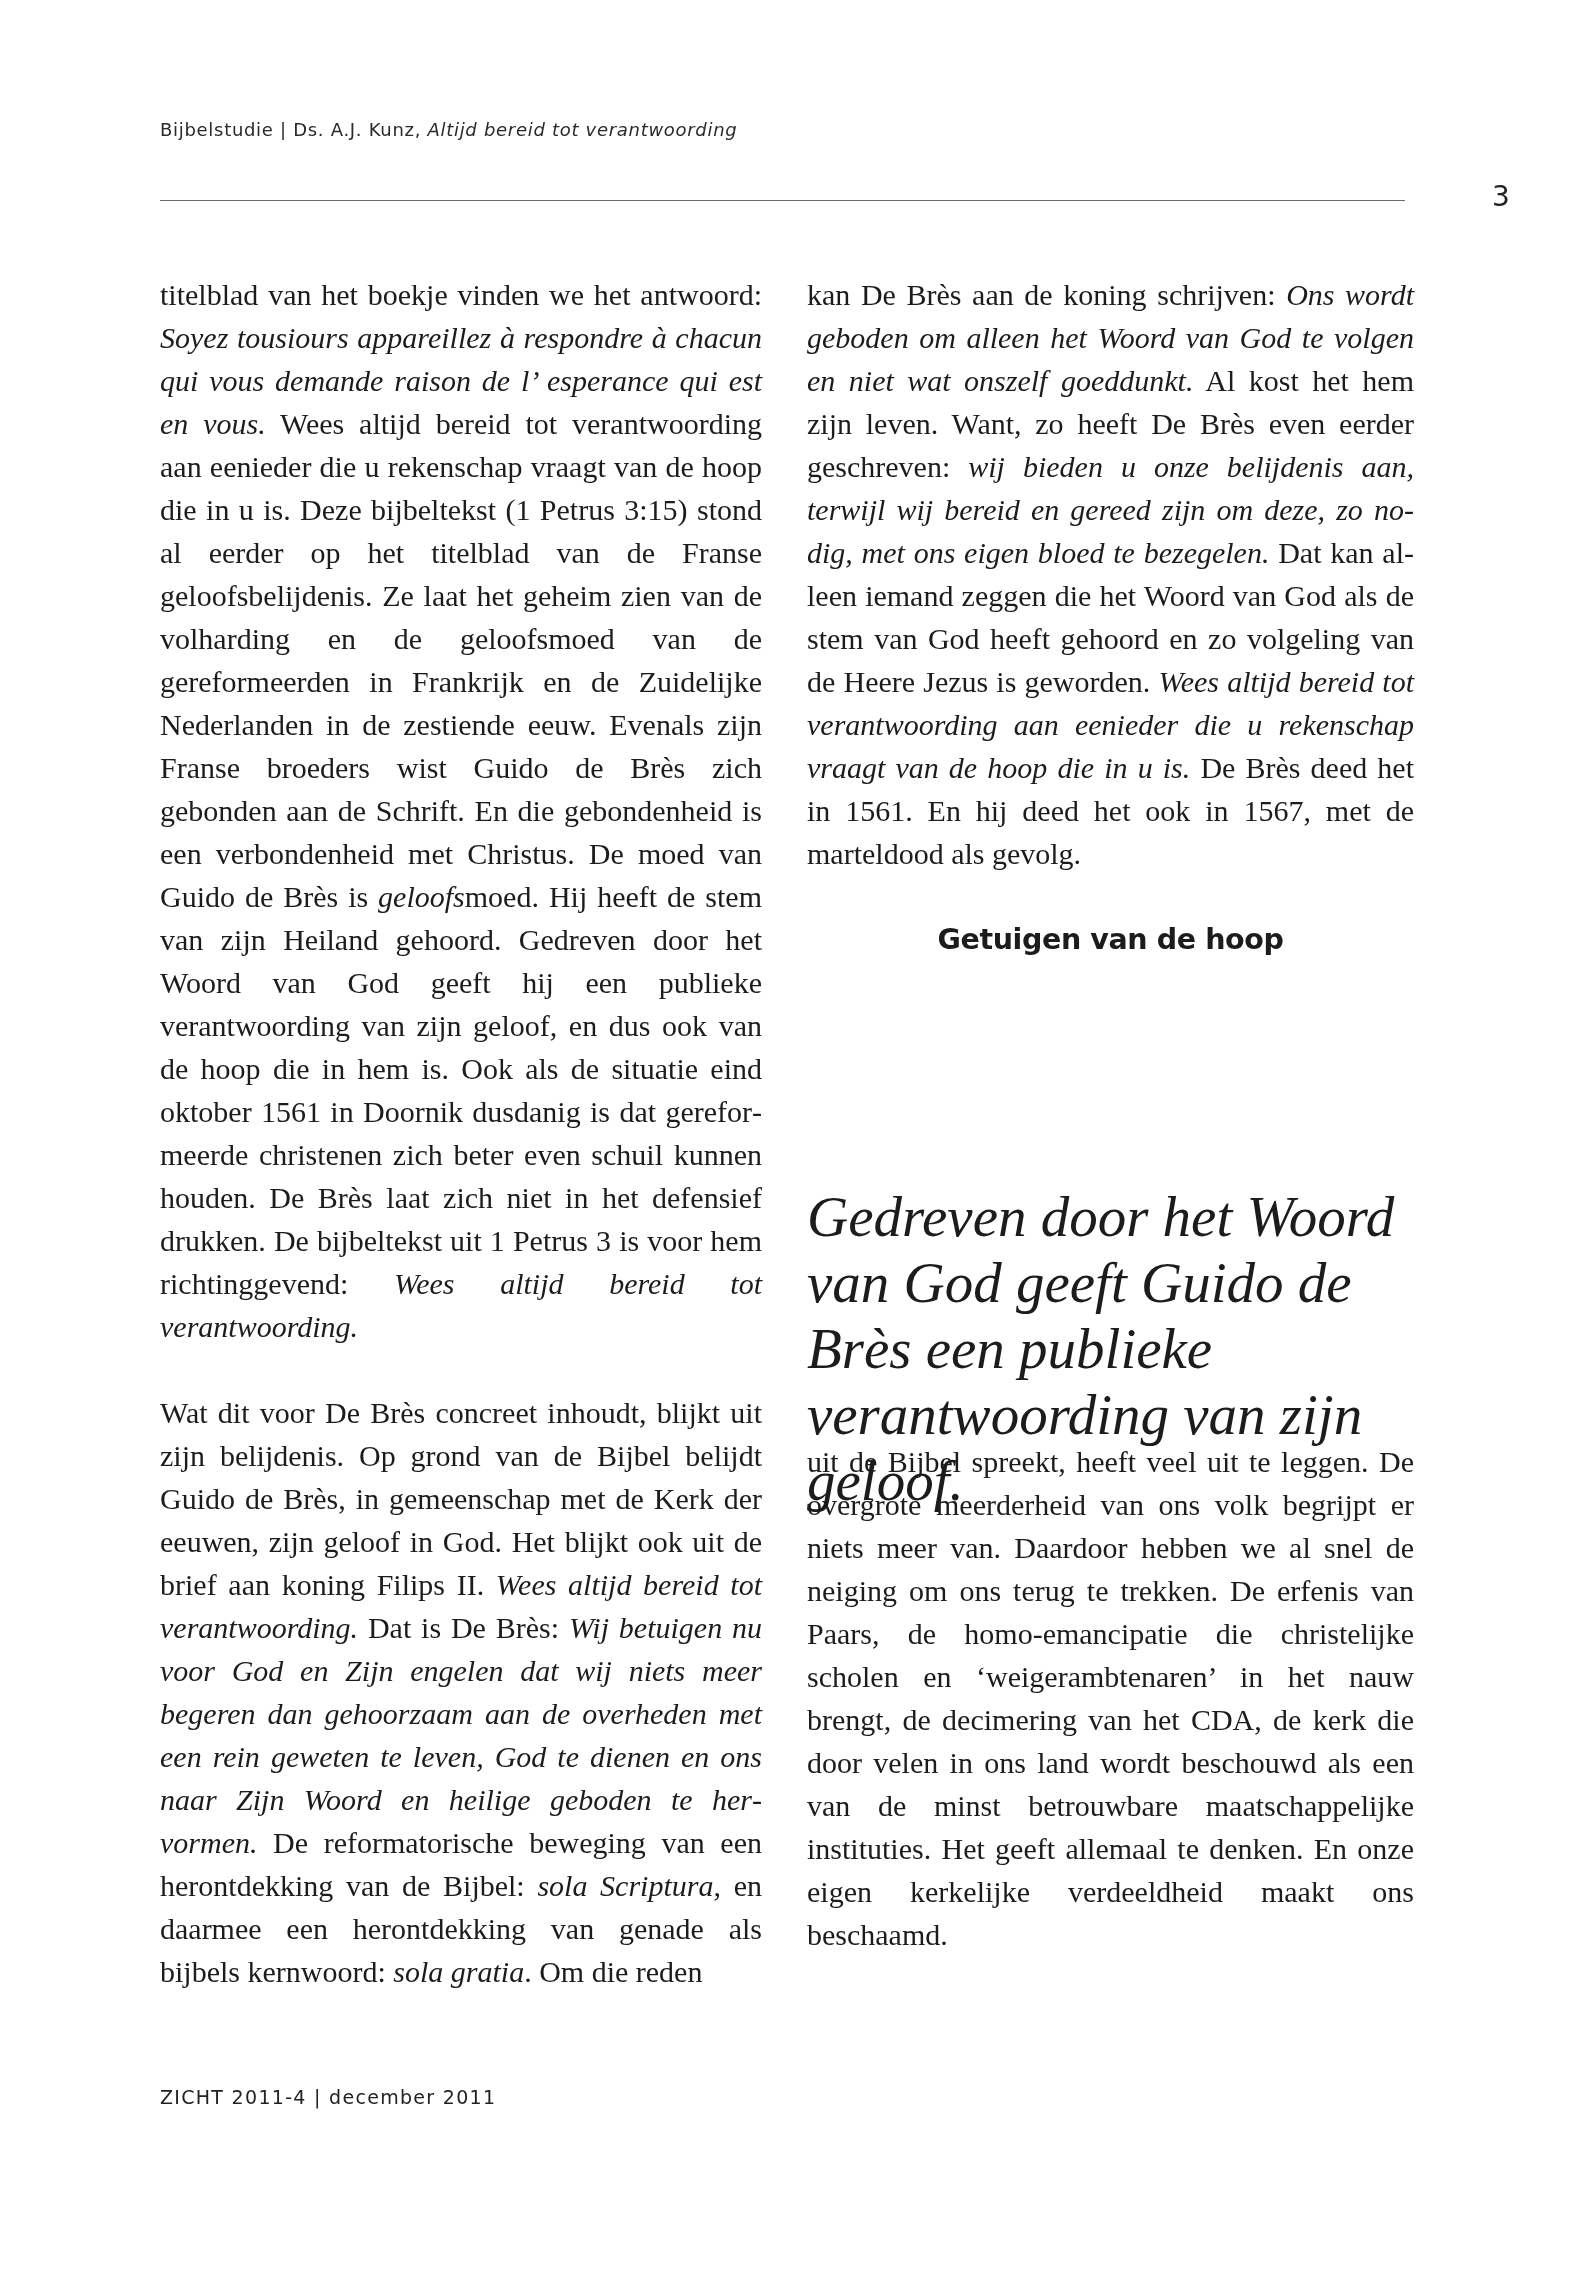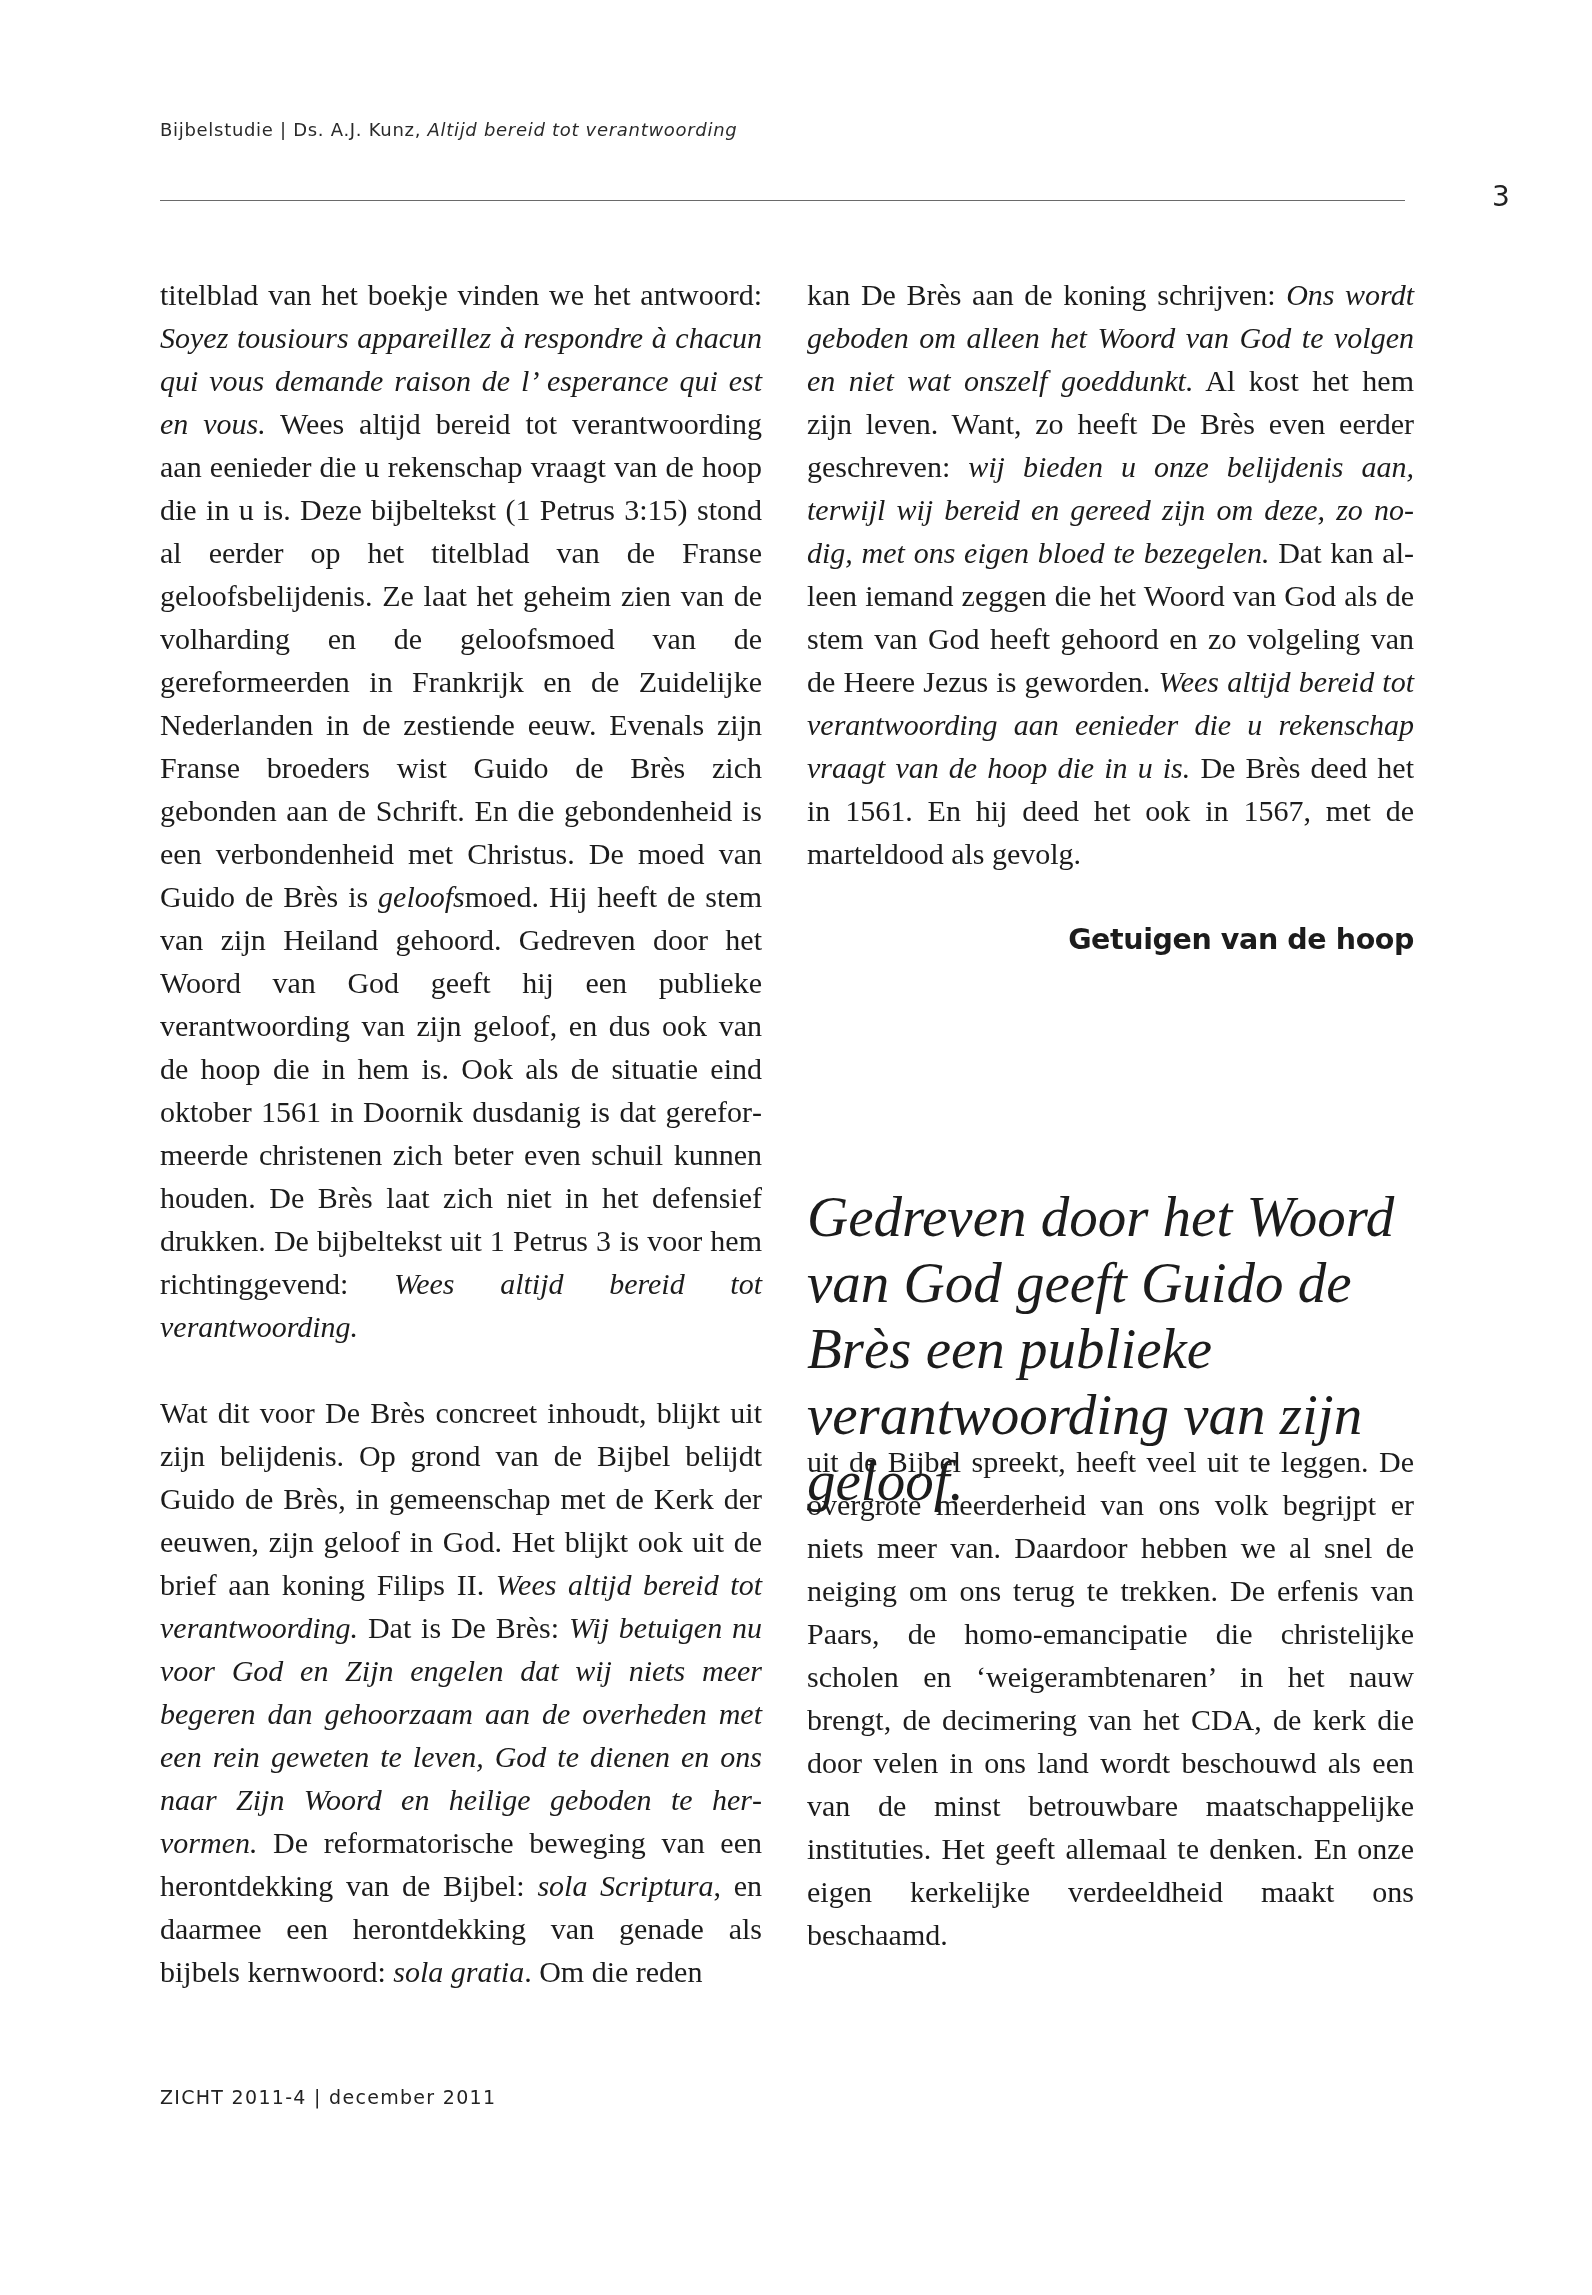--- a/index.html
+++ b/index.html
@@ -23,21 +23,21 @@
       font-family: "Liberation Serif", serif; font-size: 30px; line-height: 43px;
       text-align: justify; color: #1c1c1c;
     }
     .col-left { left: 160px; width: 602px; }
     .col-right { left: 807px; width: 607px; }
     .col p { margin: 0; hyphens: manual; }
     .col p.gap { margin-top: 43px; }
     .col .it { font-style: italic; }
     .section-heading {
       font-family: "DejaVu Sans", sans-serif; font-weight: bold; font-size: 28.5px;
-      line-height: 43px; margin: 43px 0 0 0; letter-spacing: -0.4px; color: #1c1c1c; text-align: right;
+      line-height: 43px; margin: 43px 0 0 0; letter-spacing: -0.4px; color: #1c1c1c; text-align: center;
     }
     .pull-quote {
       position: absolute; left: 807px; top: 1184px; width: 607px;
       font-family: "Liberation Serif", serif; font-style: italic; font-size: 57px; line-height: 66px;
       color: #1c1c1c; margin: 0;
     }
     .col-right-lower { top: 1440px; }
     .footer {
       position: absolute; left: 160px; top: 2086px;
       font-family: "DejaVu Sans", sans-serif; font-size: 19px; letter-spacing: 1.3px; color: #222;

